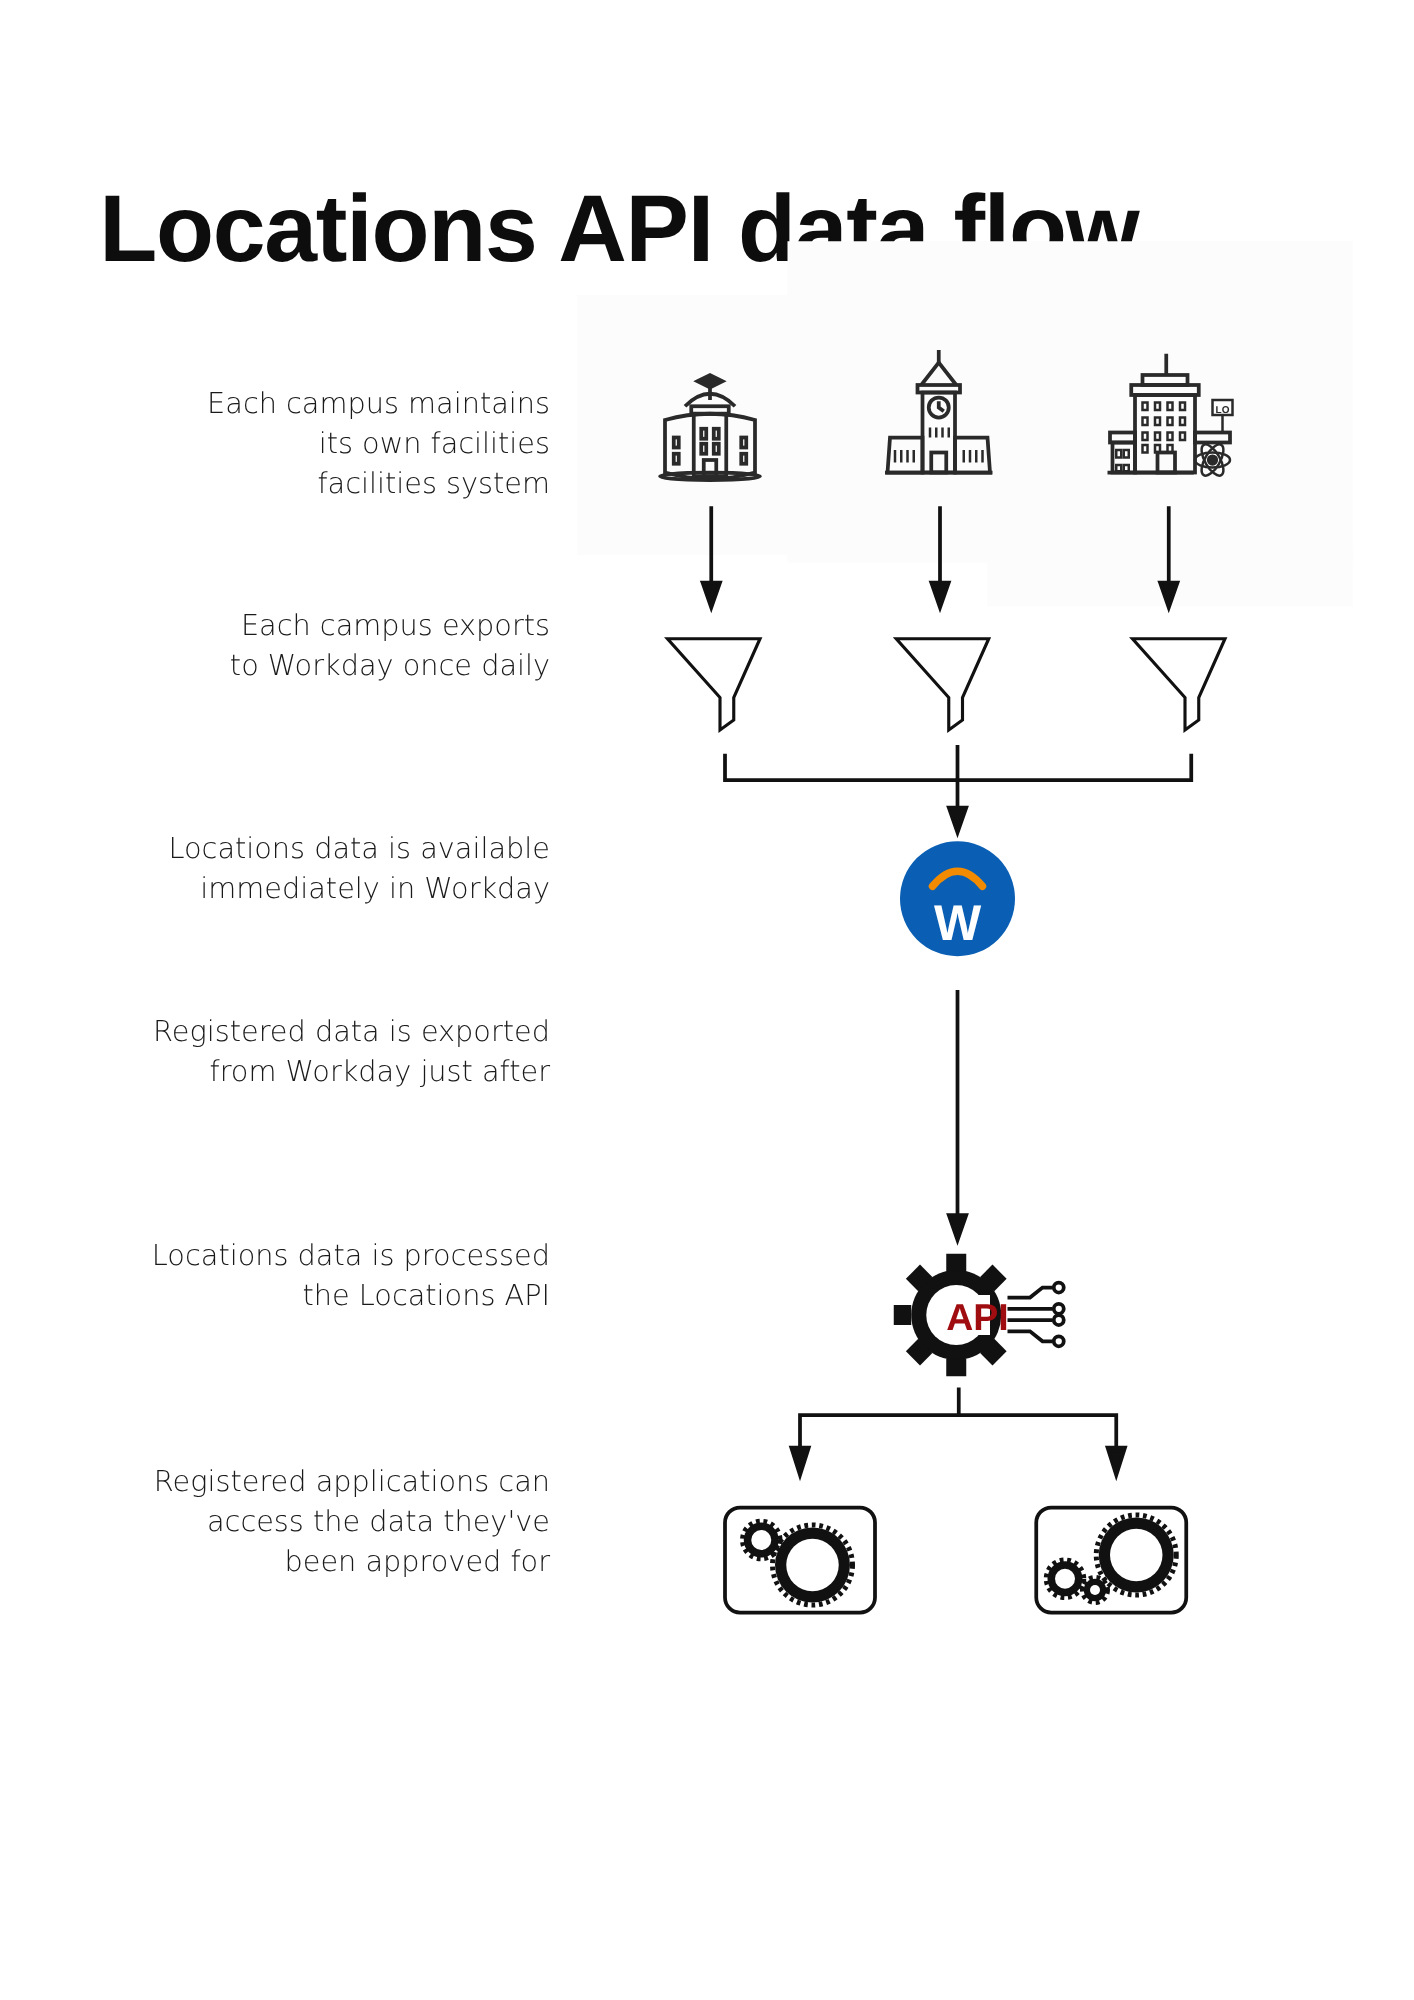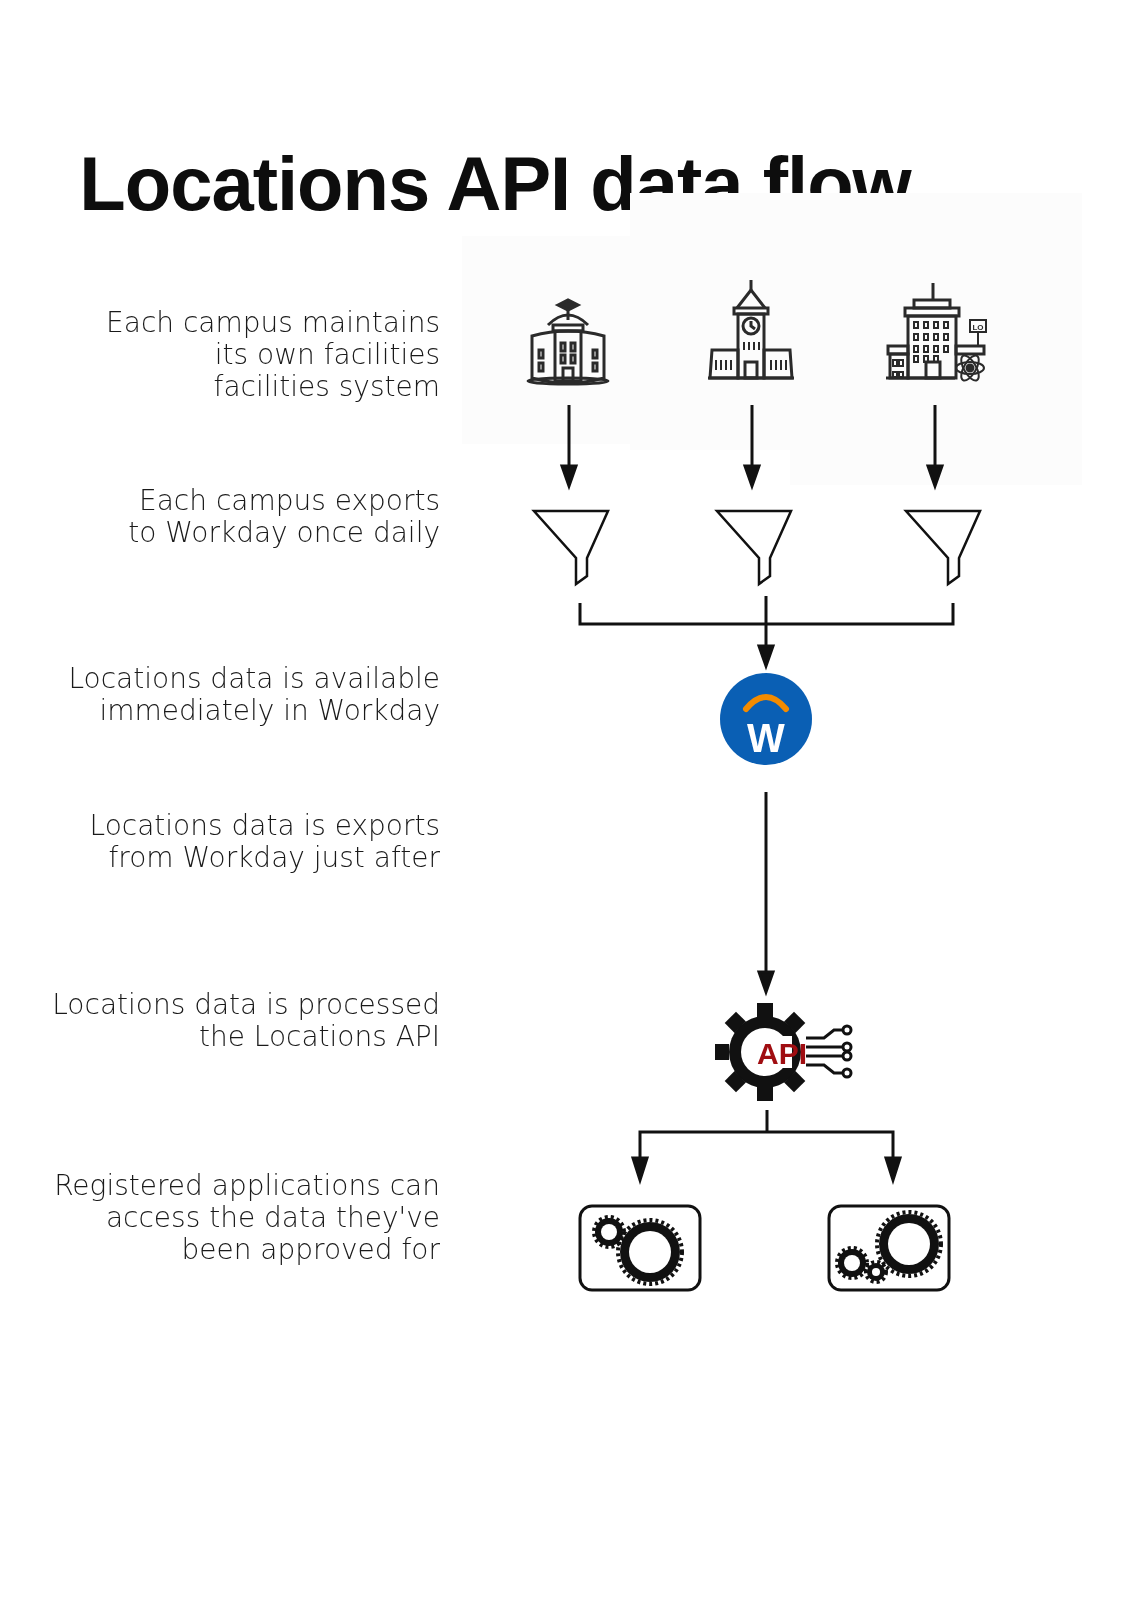--- a/index.html
+++ b/index.html
@@ -1,19 +1,19 @@
 <!DOCTYPE html>
 <html><head>
 <meta charset="utf-8">
 <style>
   html, body { margin: 0; padding: 0; background: #ffffff; }
   body { width: 1131px; height: 1600px; position: relative; overflow: hidden; font-family: "DejaVu Sans", sans-serif; color: #1a1a1a; }
   .title { position: absolute; left: 0; width: 990px; top: 140px; text-align: center; font-family: "Liberation Sans", sans-serif; font-weight: bold; font-size: 76px; letter-spacing: -1px; color: #0d0d0d; margin: 0; }
   .bg-panel { position: absolute; background: #fcfcfc; }
-  .step-label { position: absolute; right: 691px; width: 420px; text-align: right; font-family: "DejaVu Sans", sans-serif; font-size: 28px; line-height: 32px; color: #1a1a1a; font-weight: 300; }
+  .step-label { position: absolute; right: 691px; width: 420px; text-align: right; font-family: "DejaVu Sans", sans-serif; font-size: 23px; line-height: 32px; color: #1a1a1a; font-weight: 300; }
   .step-label span { display: block; }
   svg.flow { position: absolute; left: 0; top: 0; }
 </style>
 </head>
 <body>
 
 <h1 class="title">Locations API data flow</h1>
 
 <div class="bg-panel" style="left:462px; top:236px; width:168px; height:208px;"></div>
 <div class="bg-panel" style="left:630px; top:193px; width:452px; height:257px;"></div>
@@ -26,21 +26,21 @@
 </div>
 <div class="step-label" style="top:485px;">
   <span>Each campus exports</span>
     <span>to Workday once daily</span>
 </div>
 <div class="step-label" style="top:663px;">
   <span>Locations data is available</span>
     <span>immediately in Workday</span>
 </div>
 <div class="step-label" style="top:810px;">
-  <span>Locations data  is exports</span>
+  <span>Registered data  is exported</span>
     <span>from Workday just after</span>
 </div>
 <div class="step-label" style="top:989px;">
   <span>Locations data  is processed</span>
     <span>the Locations API</span>
 </div>
 <div class="step-label" style="top:1170px;">
   <span>Registered applications can</span>
     <span>access the data they've</span>
     <span>been approved for</span>

